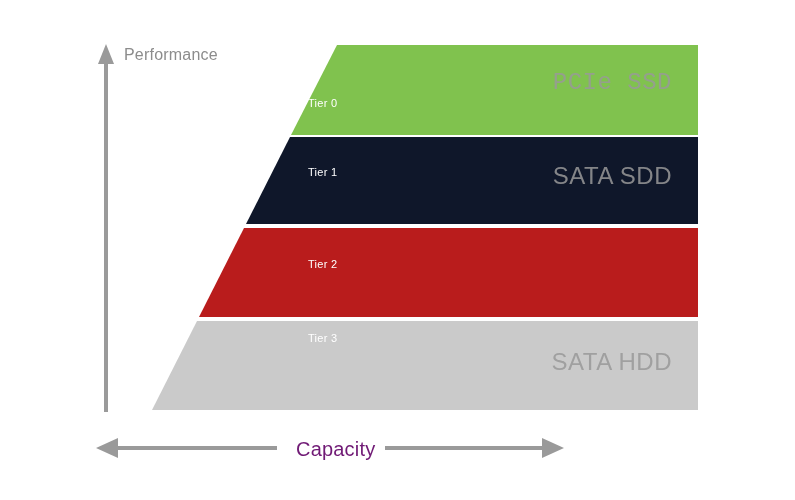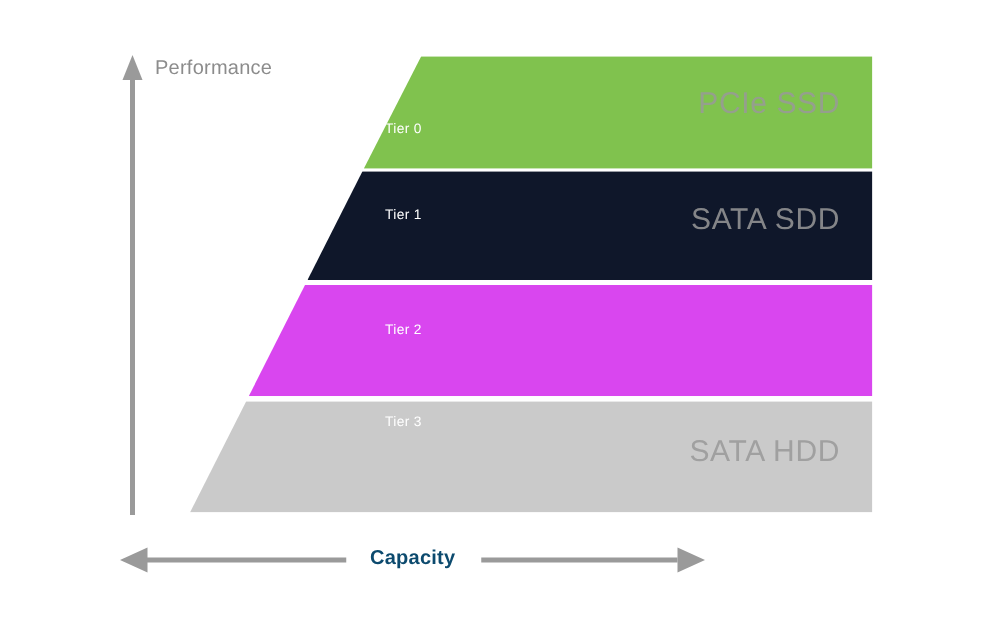--- a/index.html
+++ b/index.html
@@ -43,23 +43,23 @@
     border-left: 8px solid transparent;
     border-right: 8px solid transparent;
     border-bottom: 20px solid #9a9a9a;
   }
 
   
   .cap-label {
     position: absolute;
     left: 296px;
     top: 438px;
-    font-size: 16px;
-    font-weight: 700;
-    color: #0c4a6e;
+    font-size: 20px;
+    font-weight: 400;
+    color: #701a75;
     letter-spacing: 0.2px;
   }
   .cap-line-left {
     position: absolute;
     left: 116px;
     top: 446px;
     width: 161px;
     height: 4px;
     background: #9a9a9a;
   }
@@ -140,21 +140,21 @@
 
   .tier-media {
     position: absolute;
     right: 26px;
     font-size: 24px;
     font-weight: 400;
     color: #999999;
     opacity: 0.85;
     letter-spacing: 0.5px;
   }
-  .tier-0 .tier-media { top: 24px; }
+  .tier-0 .tier-media { top: 24px; font-family: Liberation Mono, monospace; }
   .tier-1 .tier-media { top: 25px; }
   .tier-2 .tier-media { top: 26px; }
   .tier-3 .tier-media { top: 27px; }
 </style>
 </head>
 <body>
 
 <div class="canvas">
 
   <span class="perf-label">Performance</span>
@@ -166,21 +166,21 @@
     <div class="tier tier-0" style="background-color: rgb(128, 194, 78);">
       <span class="tier-label">Tier 0</span>
       <span class="tier-media">PCIe SSD</span>
     </div>
 
     <div class="tier tier-1" style="background-color: #0f172a;">
       <span class="tier-label">Tier 1</span>
       <span class="tier-media">SATA SDD</span>
     </div>
 
-    <div class="tier tier-2" style="background-color: #d946ef;">
+    <div class="tier tier-2" style="background-color: #b91c1c;">
       <span class="tier-label">Tier 2</span>
       <span class="tier-media"></span>
     </div>
 
     <div class="tier tier-3" style="background-color: rgb(202, 202, 202);">
       <span class="tier-label">Tier 3</span>
       <span class="tier-media">SATA HDD</span>
     </div>
 
   </div>

